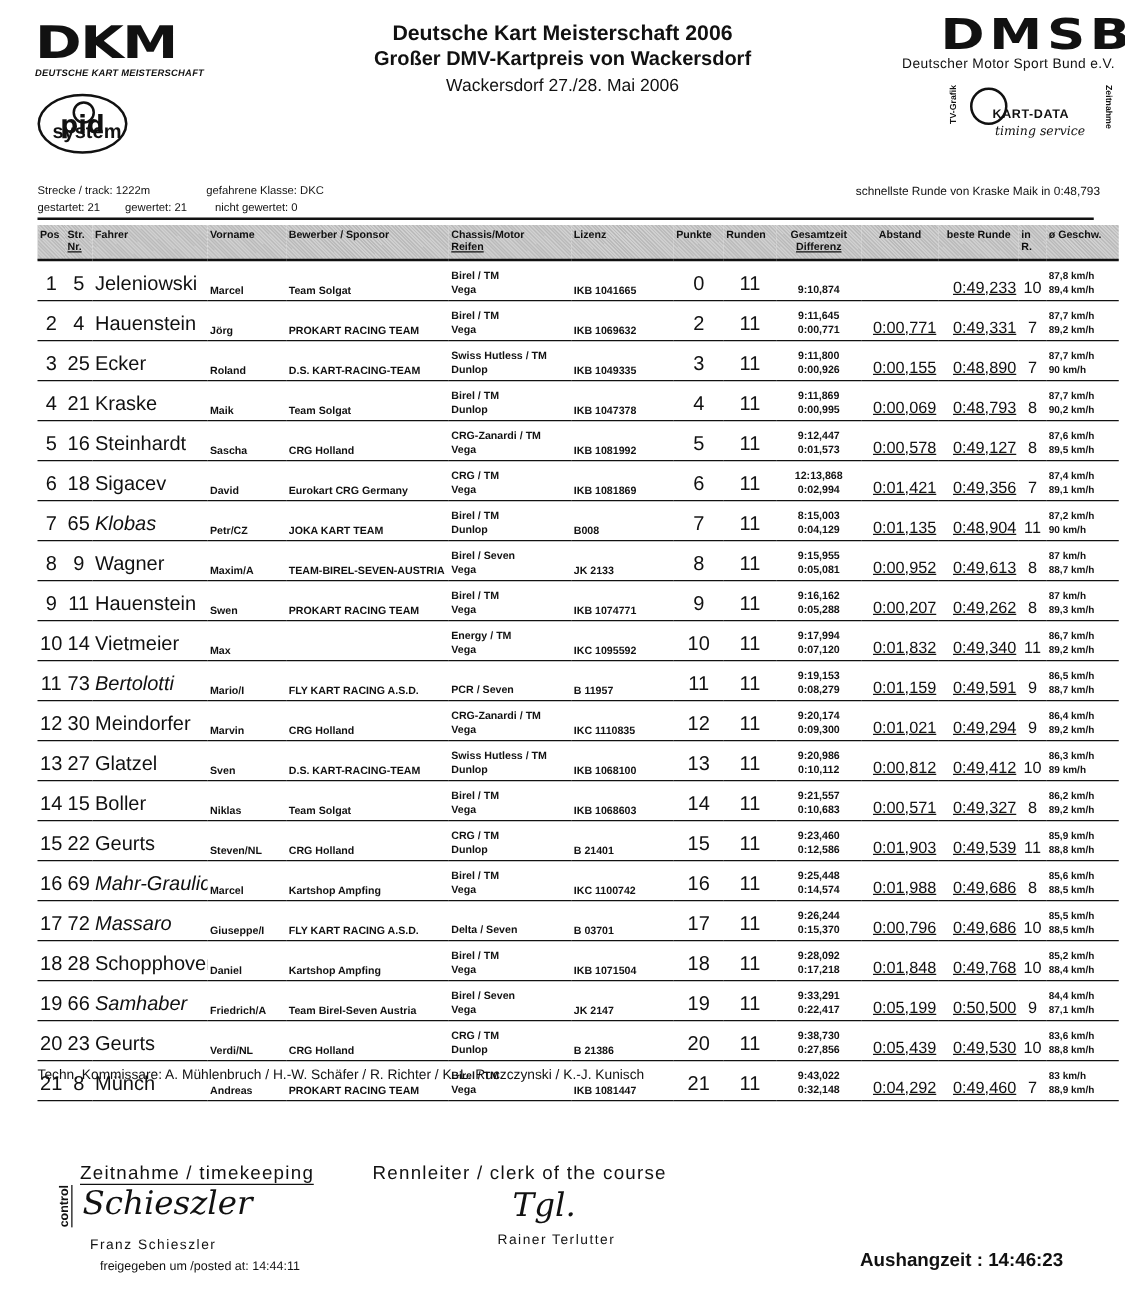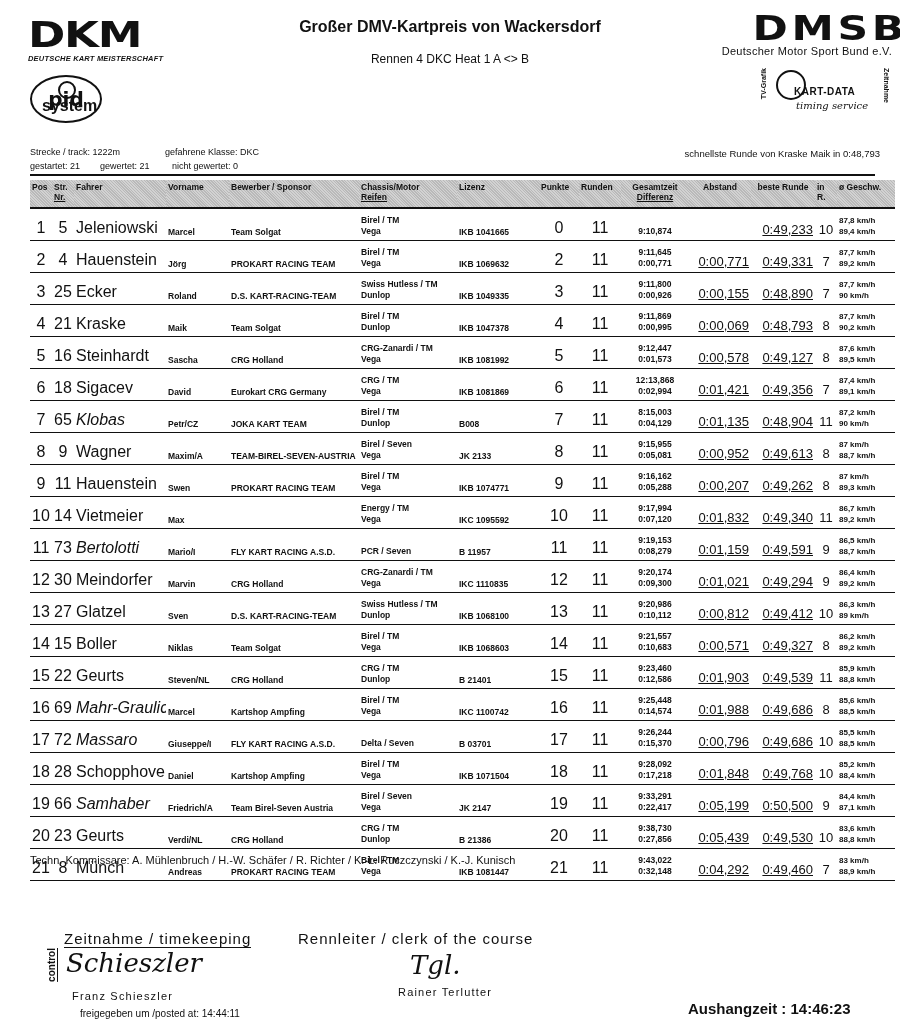--- a/index.html
+++ b/index.html
@@ -70,22 +70,23 @@
   <div class="mark">DKM</div>
   <div class="sub">DEUTSCHE KART MEISTERSCHAFT</div>
 </div>
 <div class="pid-logo">
   <div class="ring"></div>
   <div class="t">pid</div>
   <div class="s">system</div>
 </div>
 
 <div class="titles cond">
+  <div class="t1">Deutsche Kart Meisterschaft 2006</div>
   <div class="t2">Großer DMV-Kartpreis von Wackersdorf</div>
-  <div class="t4">Rennen 4 DKC Heat 1 A &lt;&gt; B</div>
+  <div class="t3">Wackersdorf 27./28. Mai 2006</div>
 </div>
 
 <div class="dmsb-logo">
   <div class="mark">DMSB</div>
   <div class="sub">Deutscher Motor Sport Bund e.V.</div>
 </div>
 <div class="kd-logo">
   <div class="vert-l">TV-Grafik</div>
   <div class="circle"></div>
   <div class="name">KART-DATA</div>

